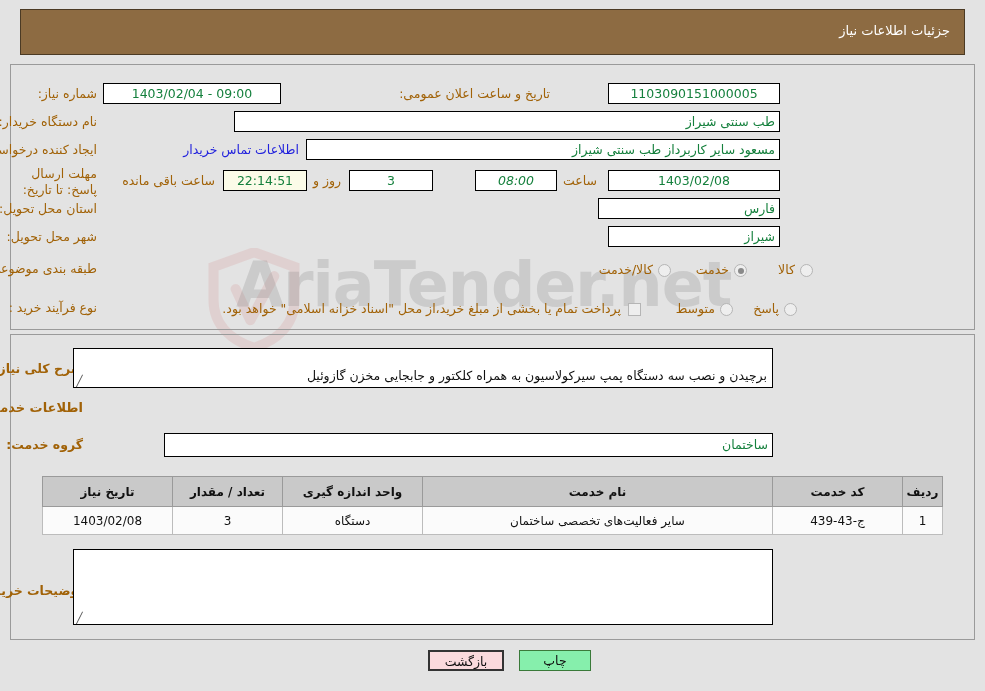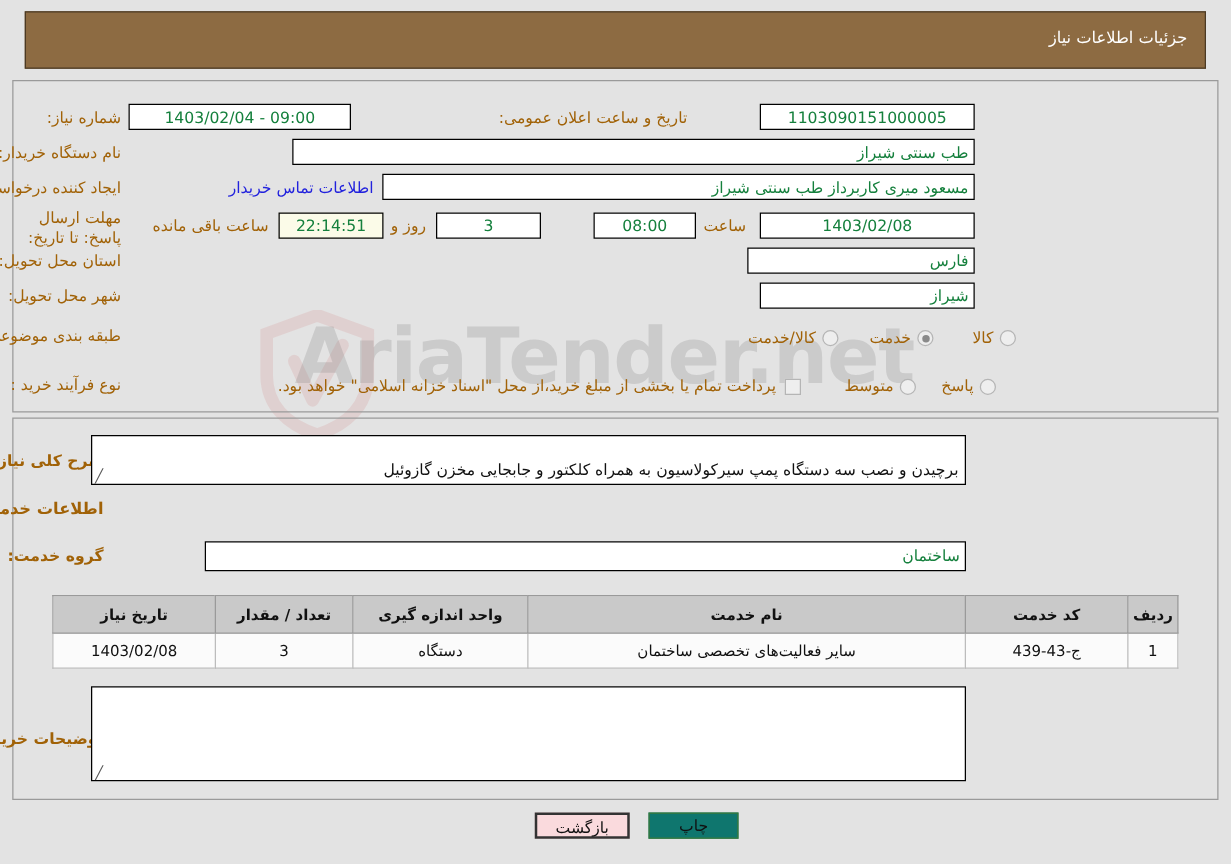--- a/index.html
+++ b/index.html
@@ -212,21 +212,21 @@
     font-family: "DejaVu Sans", "Liberation Sans", sans-serif;
   }
   #btn-back {
     left: 428px; top: 650px; width: 76px;
     background: #fadadd;
     border: 2px solid #333;
     color: #111;
   }
   #btn-print {
     left: 519px; top: 650px; width: 72px;
-    background: #0f766e;
+    background: #86efac;
     border: 1px solid #3a7a3a;
     color: #111;
   }
 </style>
 </head>
 <body>
 
 <div id="page">
 
   <div class="watermark">
@@ -246,27 +246,27 @@
   <div class="lbl" style="right:888px; top:86px;">شماره نیاز:</div>
   <div class="fld center" style="right:205px; top:83px; width:172px;">1103090151000005</div>
 
   <div class="lbl" style="right:435px; top:86px;">تاریخ و ساعت اعلان عمومی:</div>
   <div class="fld center" style="right:704px; top:83px; width:178px;">09:00 - 1403/02/04</div>
 
   <div class="lbl" style="right:888px; top:114px;">نام دستگاه خریدار:</div>
   <div class="fld right" style="right:205px; top:111px; width:546px;">طب سنتی شیراز</div>
 
   <div class="lbl" style="right:888px; top:142px;">ایجاد کننده درخواست:</div>
-  <div class="fld right" style="right:205px; top:139px; width:474px;">مسعود میری کاربرداز طب سنتی شیراز</div>
+  <div class="fld right" style="right:205px; top:139px; width:474px;">مسعود سایر کاربرداز طب سنتی شیراز</div>
   <div class="lbl-link" style="right:686px; top:142px;">اطلاعات تماس خریدار</div>
 
   <div class="lbl" style="right:888px; top:166px; width:90px; white-space:normal; text-align:right;">مهلت ارسال پاسخ: تا تاریخ:</div>
   <div class="fld center" style="right:205px; top:170px; width:172px;">1403/02/08</div>
   <div class="lbl" style="right:388px; top:173px;">ساعت</div>
-  <div class="fld center" style="right:428px; top:170px; width:82px;">08:00</div>
+  <div class="fld center" style="right:428px; top:170px; width:82px;font-style:italic;">08:00</div>
 
   <div class="fld center" style="right:552px; top:170px; width:84px;">3</div>
   <div class="lbl" style="right:644px; top:173px;">روز و</div>
   <div class="fld timer" style="right:678px; top:170px; width:84px;">22:14:51</div>
   <div class="lbl" style="right:770px; top:173px;">ساعت باقی مانده</div>
 
   <div class="lbl" style="right:888px; top:201px;">استان محل تحویل:</div>
   <div class="fld right" style="right:205px; top:198px; width:182px;">فارس</div>
 
   <div class="lbl" style="right:888px; top:229px;">شهر محل تحویل:</div>

